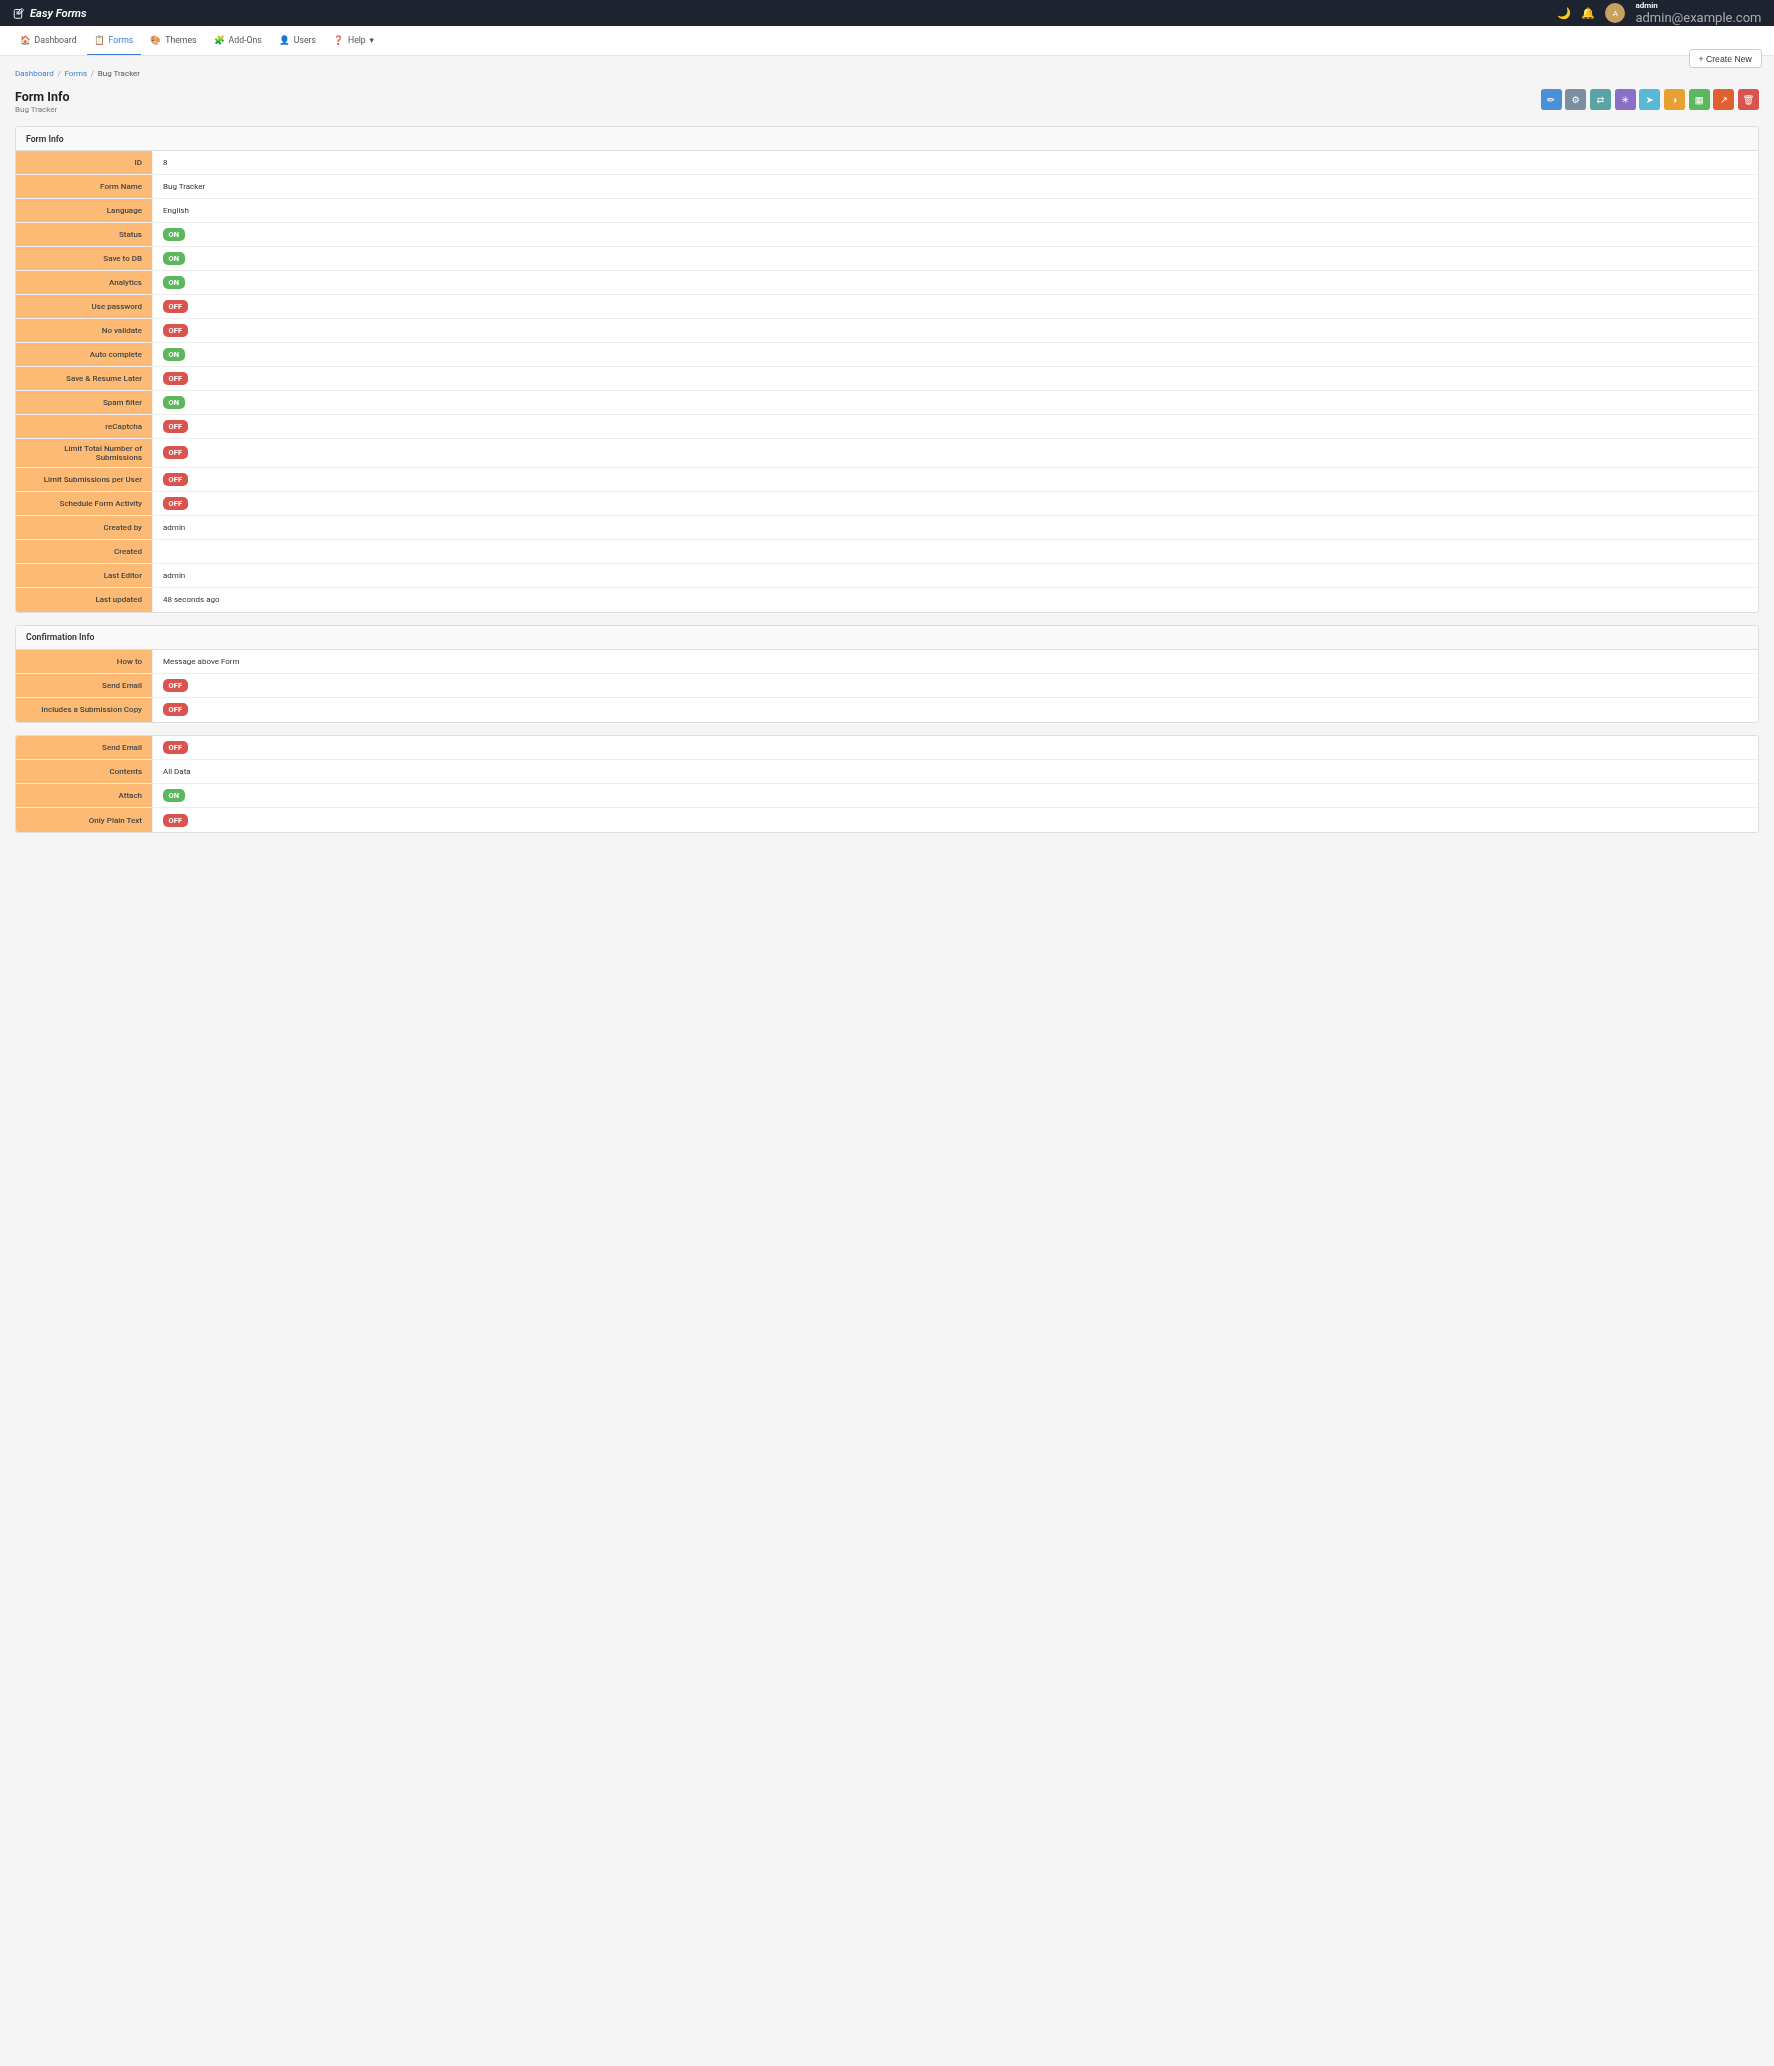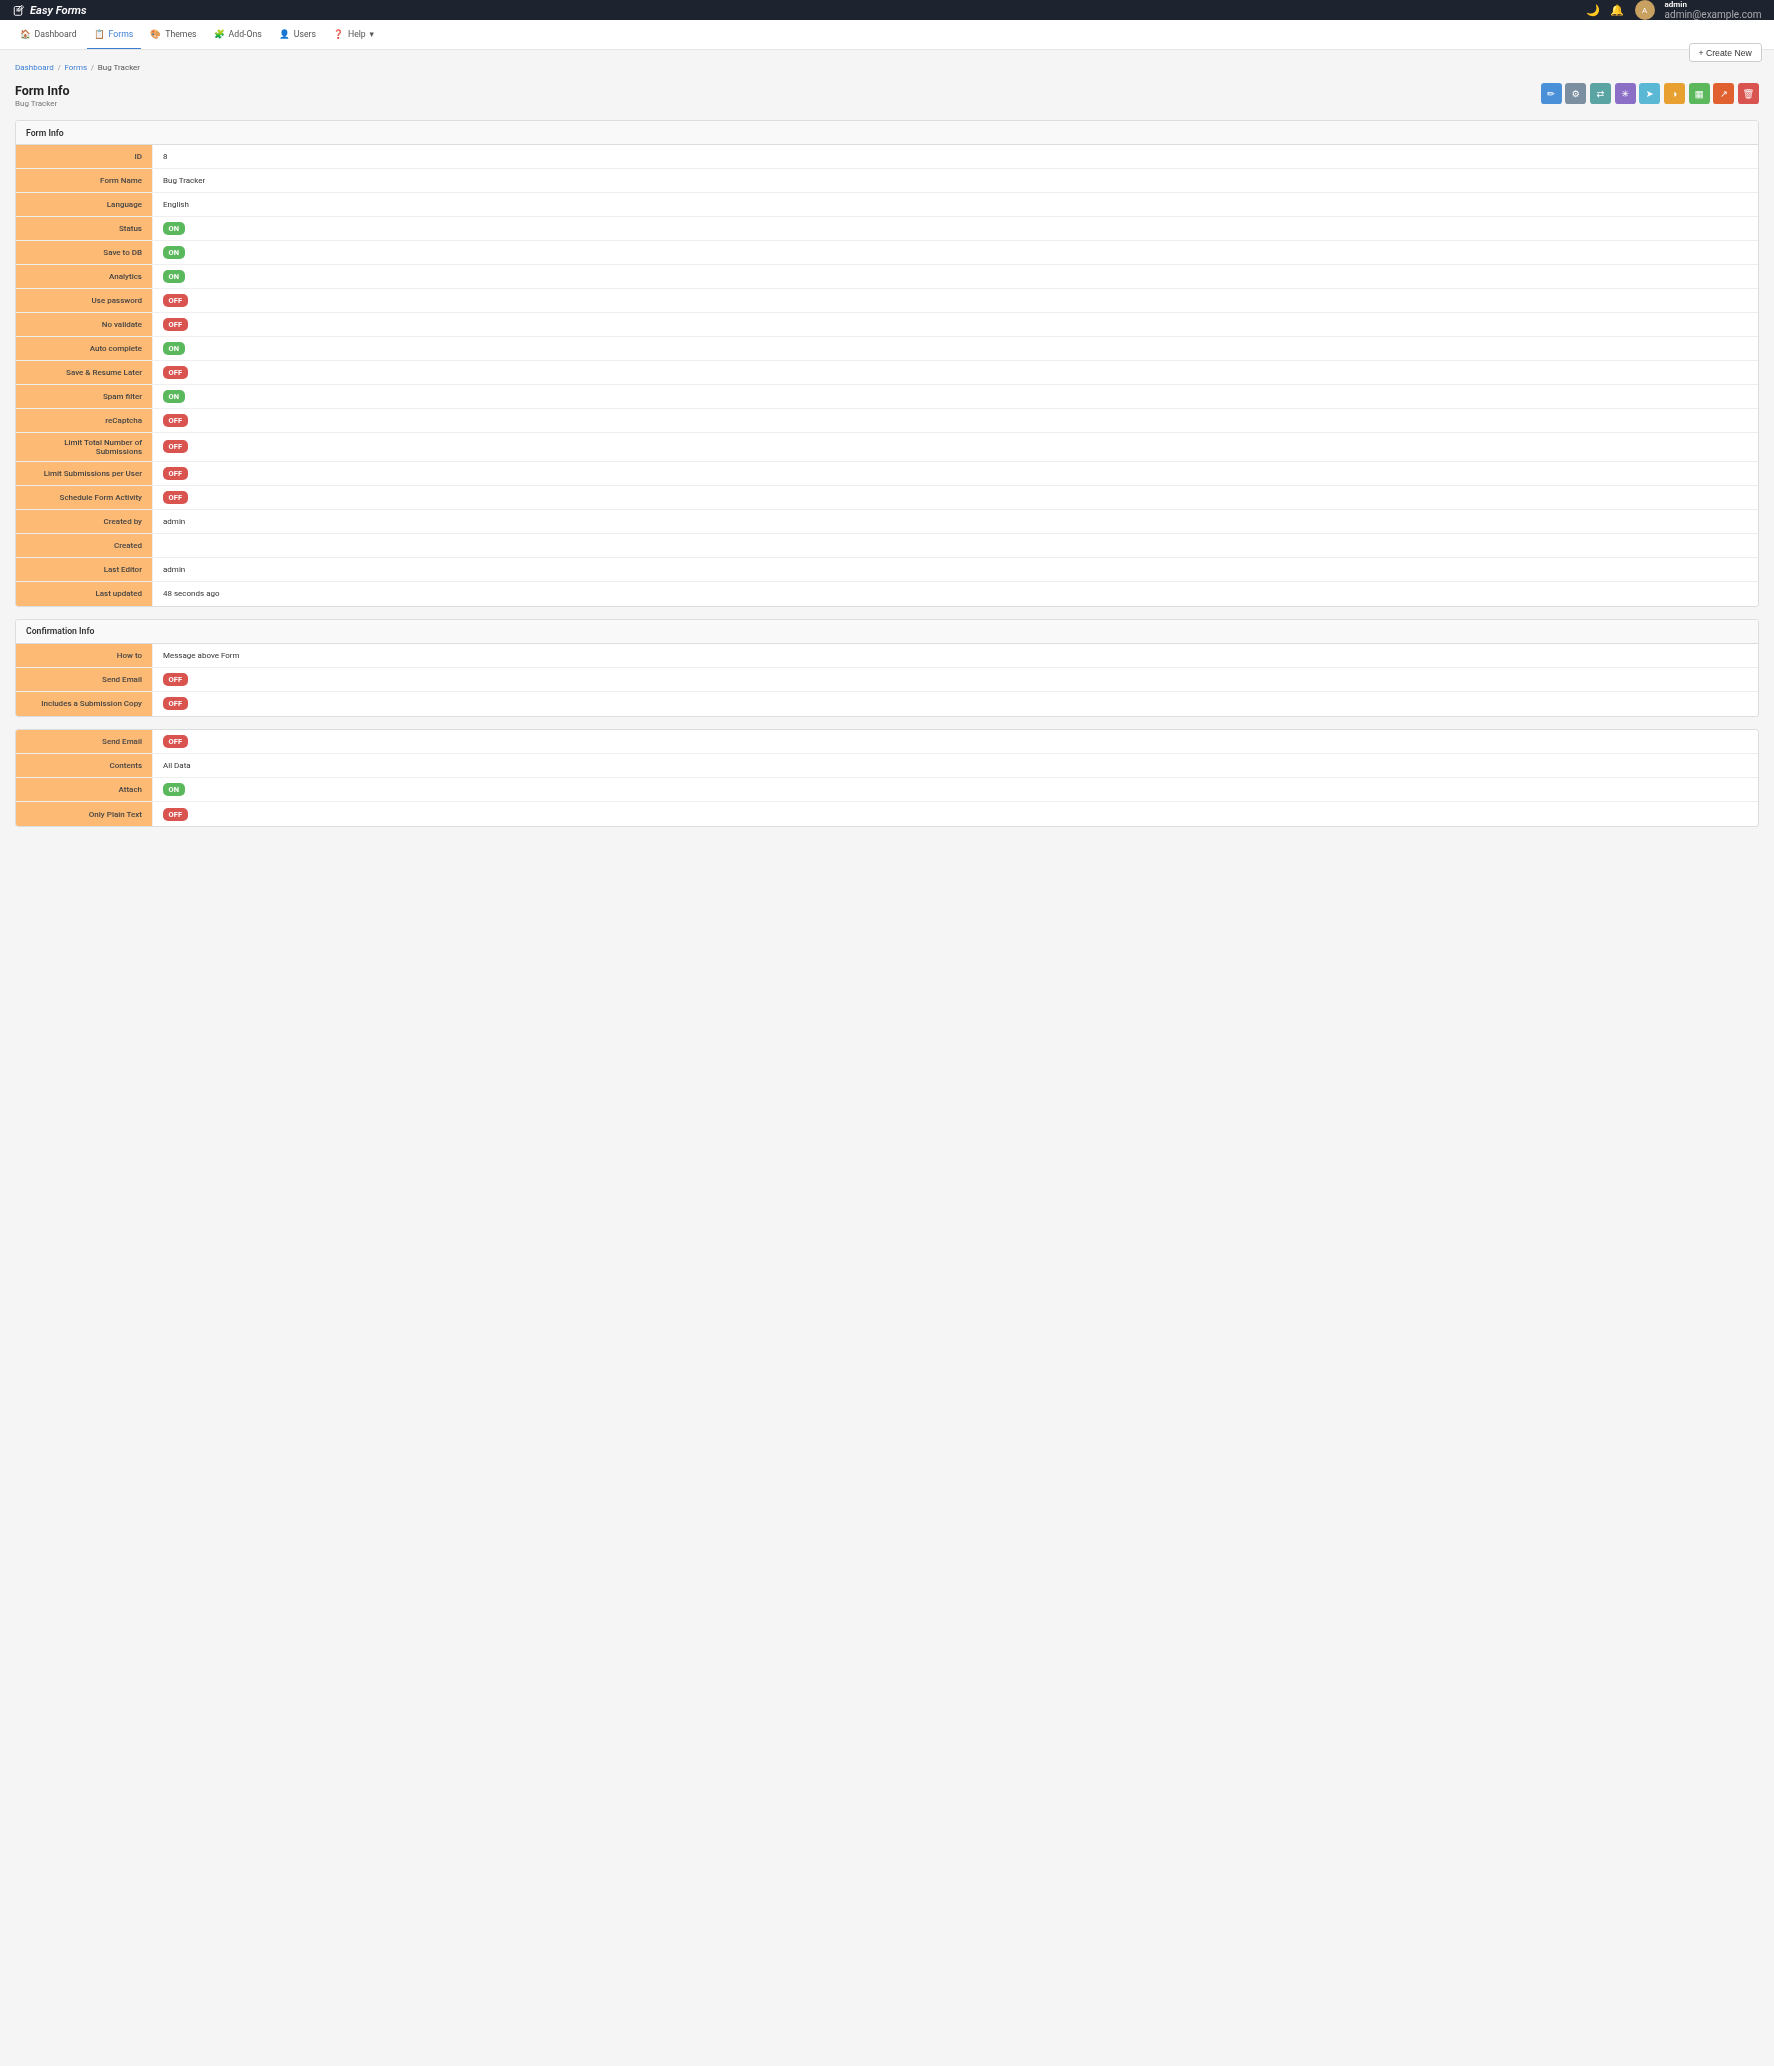--- a/index.html
+++ b/index.html
@@ -1,27 +1,27 @@
 <!DOCTYPE html>
 <html style="font-size:10px"><head>
   <meta charset="utf-8">
   <style>
     * { box-sizing: border-box; margin: 0; padding: 0; }
     body { font-family: -apple-system, BlinkMacSystemFont, 'Segoe UI', Roboto, sans-serif; font-size: 8.7px; background: #f5f5f5; color: #333; }
 
     
-    .topbar { background: #1e2330; display: flex; align-items: center; justify-content: space-between; padding: 0 12.5px; height: 20px; }
+    .topbar { background: #1e2330; display: flex; align-items: center; justify-content: space-between; padding: 0 12.5px; height: 26px; }
     .topbar-brand { display: flex; align-items: center; gap: 5px; color: #fff; font-size: 11.2px; font-style: italic; font-weight: 600; }
     .topbar-brand svg { width: 12.5px; height: 12.5px; }
     .topbar-right { display: flex; align-items: center; gap: 10px; }
     .topbar-icon { color: #aaa; font-size: 11.2px; cursor: pointer; }
     .topbar-avatar { width: 20px; height: 20px; border-radius: 50%; background: #c8a060; display: flex; align-items: center; justify-content: center; color: #fff; font-size: 8px; overflow: hidden; }
     .topbar-user { color: #fff; }
     .topbar-user .name { font-size: 8px; font-weight: 600; }
-    .topbar-user .email { font-size: 10px; color: #aaa; }
+    .topbar-user .email { font-size: 13px; color: #aaa; }
 
     
     .navbar { background: #fff; border-bottom: 0.6px solid #e5e5e5; display: flex; align-items: center; justify-content: space-between; padding: 0 12.5px; height: 30px; }
     .nav-links { display: flex; align-items: center; gap: 2.5px; height: 100%; }
     .nav-item { display: flex; align-items: center; gap: 3.7px; padding: 0 7.5px; height: 100%; cursor: pointer; font-size: 8.7px; color: #555; text-decoration: none; border-bottom: 1.2px solid transparent; }
     .nav-item.active { color: #3b7fd4; border-bottom: 1.2px solid #3b7fd4; }
     .create-btn { display: flex; align-items: center; gap: 3.7px; background: #fff; border: 0.6px solid #ccc; border-radius: 3.1px; padding: 3.7px 8.7px; cursor: pointer; font-size: 8.7px; color: #333; margin-top: 36px; }
 
     
     .content { padding: 12.5px 15px; }

